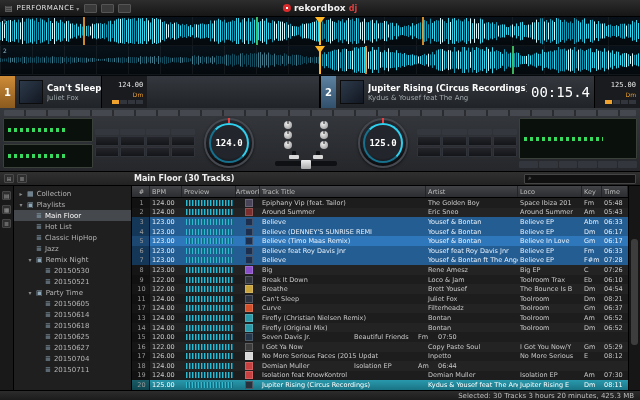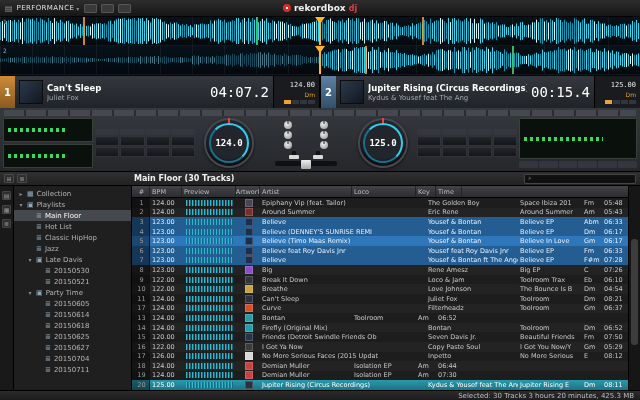--- a/index.html
+++ b/index.html
@@ -825,21 +825,20 @@
   </section>
 
   <section class="deckrow">
     <div class="deck deck1">
       <div class="deck-num">1</div>
       <div class="deck-art"></div>
       <div class="deck-text">
         <div class="deck-title">Can't Sleep</div>
         <div class="deck-artist">Juliet Fox</div>
       </div>
-      <div class="deck-time">04:07.2</div>
       <div class="deck-meta">
         <span class="meta-bpm">124.00</span>
         <span class="meta-key">Dm</span>
         <span class="beats">
             <i class="on"></i>
             <i></i>
             <i></i>
             <i></i>
           </span>
       </div>
@@ -998,21 +997,21 @@
             <span class="slabel">Classic HipHop</span>
           </div>
           <div class="snode" style="padding-left: 13px;">
             <span class="arrow"></span>
             <span class="sicon">≣</span>
             <span class="slabel">Jazz</span>
           </div>
           <div class="snode" style="padding-left: 13px;">
             <span class="arrow">▾</span>
             <span class="sicon">▣</span>
-            <span class="slabel">Late Davis</span>
+            <span class="slabel">Remix Night</span>
           </div>
           <div class="snode" style="padding-left: 22px;">
             <span class="arrow"></span>
             <span class="sicon">≣</span>
             <span class="slabel">20150530</span>
           </div>
           <div class="snode" style="padding-left: 22px;">
             <span class="arrow"></span>
             <span class="sicon">≣</span>
             <span class="slabel">20150521</span>
@@ -1058,20 +1057,21 @@
             <span class="slabel">20150711</span>
           </div>
         </div>
     </aside>
     <div class="tablewrap">
       <div class="thead">
           <span class="c0">#</span>
           <span class="c1">BPM</span>
           <span class="c2">Preview</span>
           <span class="c3">Artwork</span>
+          <span class="c4">Track Title</span>
           <span class="c5">Artist</span>
           <span class="c6">Loco</span>
           <span class="c7">Key</span>
           <span class="c8">Time</span>
         </div>
       <div class="tbody">
           <div class="trow">
             <span class="c0 cnum">1</span>
             <span class="c1">124.00</span>
             <span class="c2">
@@ -1089,21 +1089,21 @@
           <div class="trow">
             <span class="c0 cnum">2</span>
             <span class="c1">124.00</span>
             <span class="c2">
               <i class="pwave"></i>
             </span>
             <span class="c3">
               <i class="art" style="background:#7a2e2e"></i>
             </span>
             <span class="c4">Around Summer</span>
-            <span class="c5">Eric Rene</span>
+            <span class="c5">Eric Sneo</span>
             <span class="c6">Around Summer</span>
             <span class="c7">Am</span>
             <span class="c8">05:43</span>
           </div>
           <div class="trow hl">
             <span class="c0 cnum">3</span>
             <span class="c1">123.00</span>
             <span class="c2">
               <i class="pwave"></i>
             </span>
@@ -1209,21 +1209,21 @@
           <div class="trow">
             <span class="c0 cnum">10</span>
             <span class="c1">122.00</span>
             <span class="c2">
               <i class="pwave"></i>
             </span>
             <span class="c3">
               <i class="art" style="background:#c8a43c"></i>
             </span>
             <span class="c4">Breathe</span>
-            <span class="c5">Love Johnson</span>
+            <span class="c5">Brett Yousef</span>
             <span class="c6">The Bounce Is B</span>
             <span class="c7">Dm</span>
             <span class="c8">04:54</span>
           </div>
           <div class="trow">
             <span class="c0 cnum">11</span>
             <span class="c1">124.00</span>
             <span class="c2">
               <i class="pwave"></i>
             </span>
@@ -1253,20 +1253,21 @@
           </div>
           <div class="trow">
             <span class="c0 cnum">13</span>
             <span class="c1">124.00</span>
             <span class="c2">
               <i class="pwave"></i>
             </span>
             <span class="c3">
               <i class="art" style="background:#2a9aa8"></i>
             </span>
+            <span class="c4">Firefly (Christian Nielsen Remix)</span>
             <span class="c5">Bontan</span>
             <span class="c6">Toolroom</span>
             <span class="c7">Am</span>
             <span class="c8">06:52</span>
           </div>
           <div class="trow">
             <span class="c0 cnum">14</span>
             <span class="c1">124.00</span>
             <span class="c2">
               <i class="pwave"></i>
@@ -1282,21 +1283,20 @@
           </div>
           <div class="trow">
             <span class="c0 cnum">15</span>
             <span class="c1">120.00</span>
             <span class="c2">
               <i class="pwave"></i>
             </span>
             <span class="c3">
               <i class="art" style="background:#23364a"></i>
             </span>
-            <span class="c4">Friends (Detroit Swindle Friends Ob</span>
             <span class="c5">Seven Davis Jr.</span>
             <span class="c6">Beautiful Friends</span>
             <span class="c7">Fm</span>
             <span class="c8">07:50</span>
           </div>
           <div class="trow">
             <span class="c0 cnum">16</span>
             <span class="c1">122.00</span>
             <span class="c2">
               <i class="pwave"></i>
@@ -1341,20 +1341,21 @@
           </div>
           <div class="trow">
             <span class="c0 cnum">19</span>
             <span class="c1">124.00</span>
             <span class="c2">
               <i class="pwave"></i>
             </span>
             <span class="c3">
               <i class="art" style="background:#c84040"></i>
             </span>
+            <span class="c4">Isolation feat KnowKontrol</span>
             <span class="c5">Demian Muller</span>
             <span class="c6">Isolation EP</span>
             <span class="c7">Am</span>
             <span class="c8">07:30</span>
           </div>
           <div class="trow sel">
             <span class="c0 cnum">20</span>
             <span class="c1">125.00</span>
             <span class="c2">
               <i class="pwave"></i>

